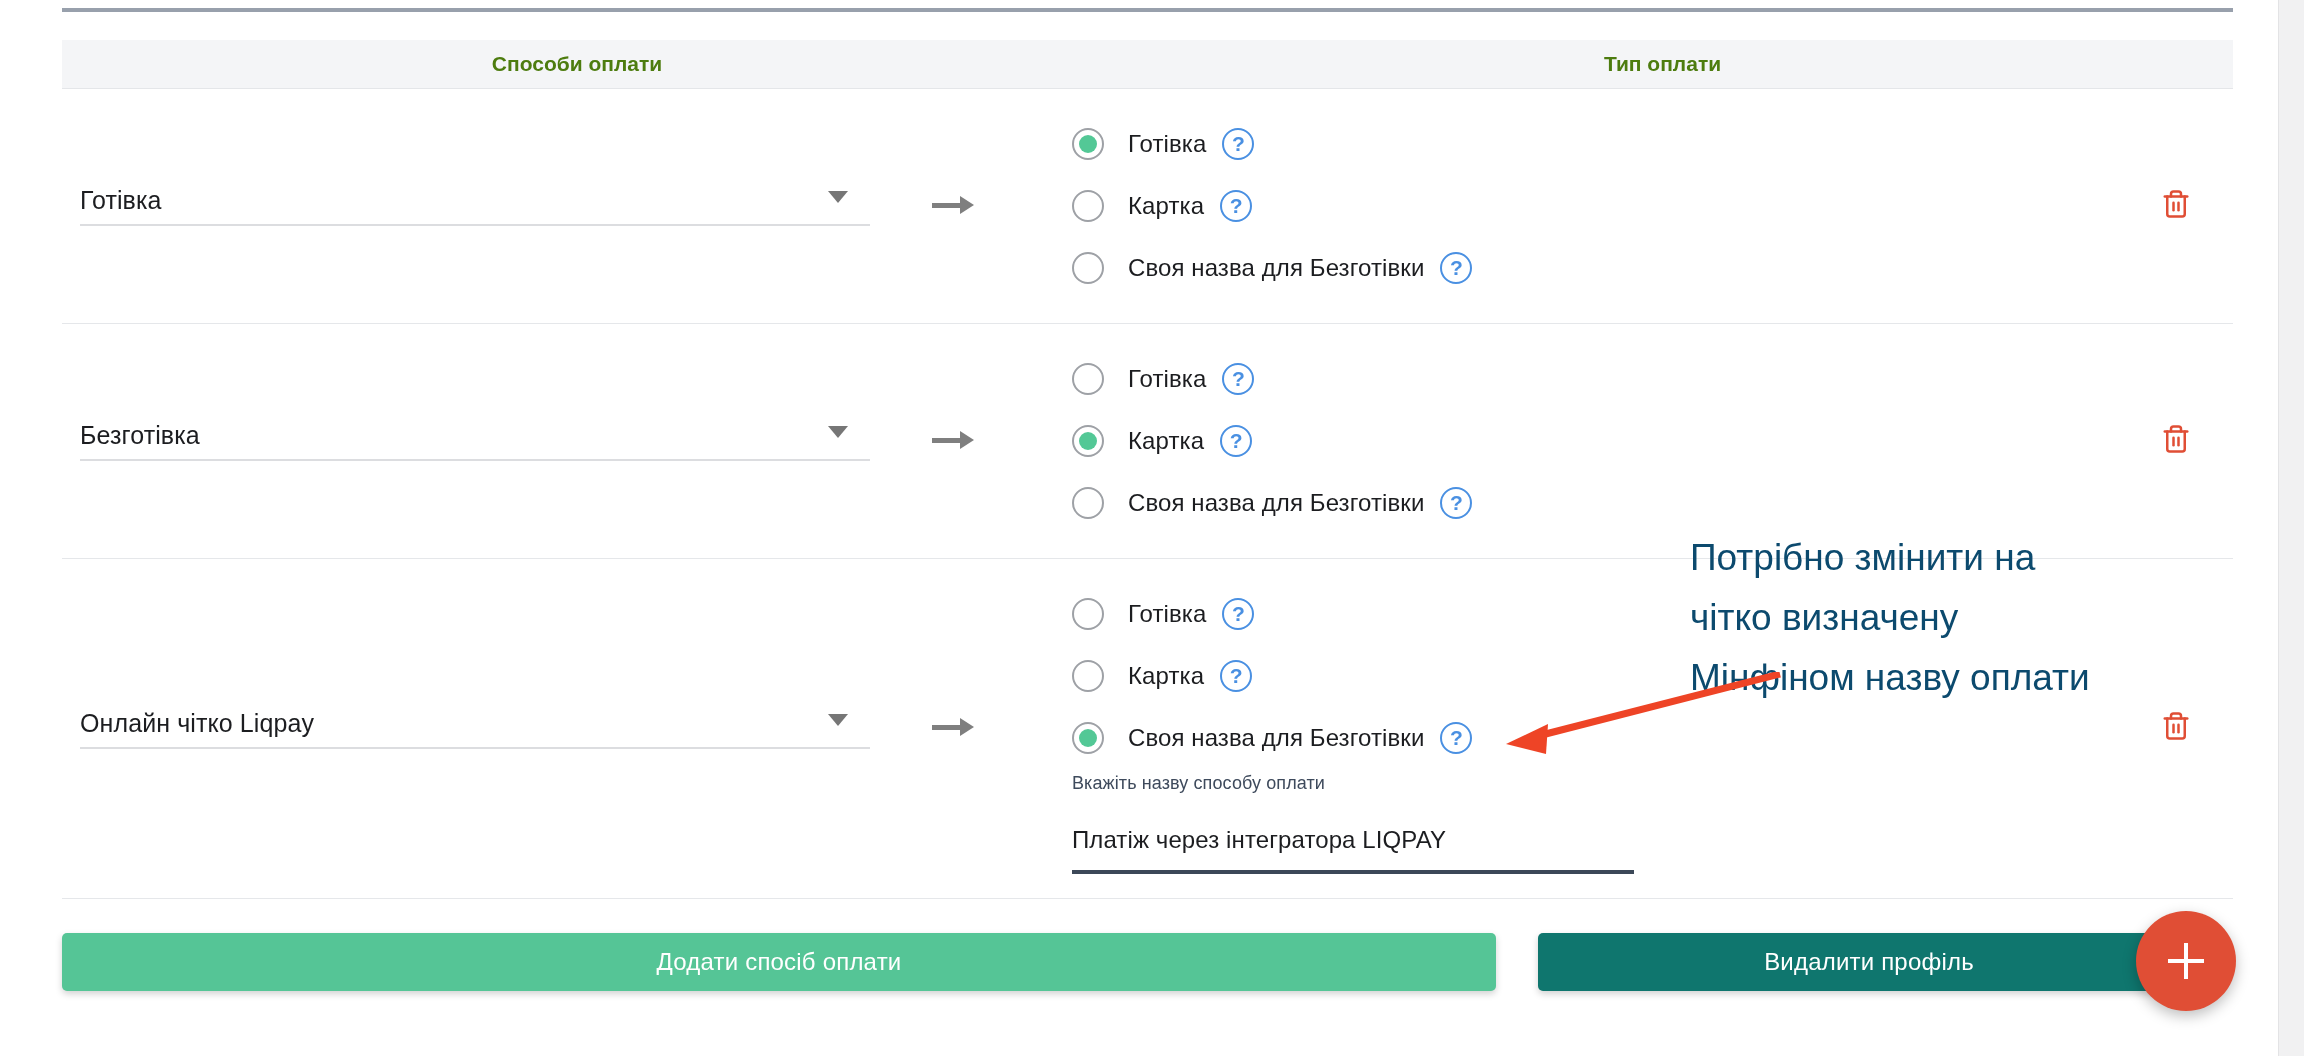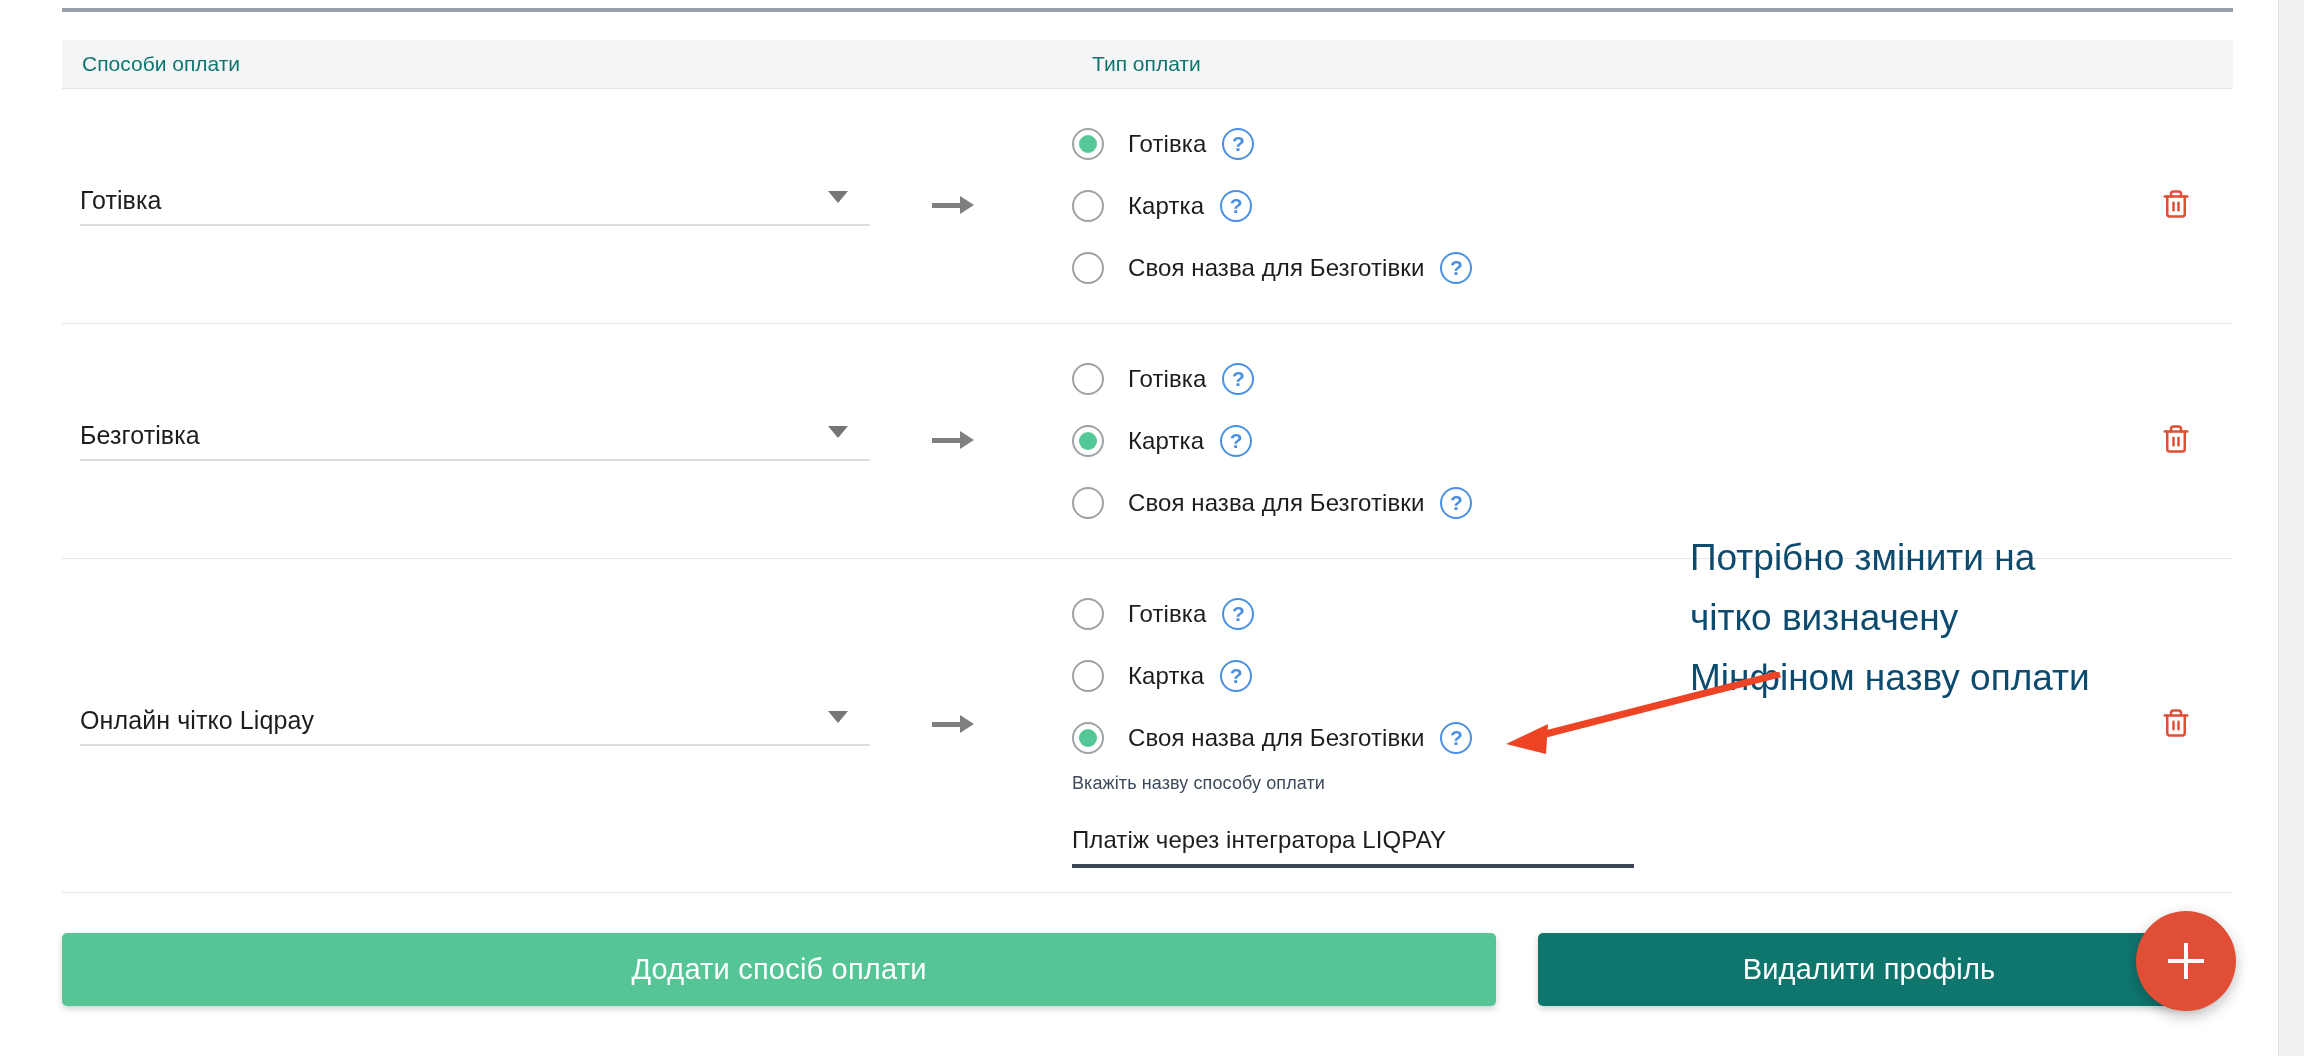--- a/index.html
+++ b/index.html
@@ -58,24 +58,24 @@
     width: 2171px;
     margin-top: 28px;
     border-collapse: collapse;
   }
 
   .thead-row {
     background: #f4f5f7;
     height: 48px;
   }
   .thead-row th {
-    text-align: left;
-    font-weight: normal;
+    text-align: center;
+    font-weight: bold;
     font-size: 21px;
-    color: #0f766e;
+    color: #4d7c0f;
     padding: 0 0 0 20px;
     vertical-align: middle;
     border-bottom: 1px solid #e4e6e9;
   }
   th.col-method { width: 1010px; }
   th.col-type   { width: 1161px; }
 
   .pay-row > td {
     border-bottom: 1px solid #e5e7ea;
     vertical-align: middle;
@@ -190,21 +190,21 @@
   }
   .custom-input {
     width: 562px;
     border: none;
     border-bottom: 4px solid #3c4858;
     background: transparent;
     outline: none;
     font-family: "Liberation Sans", sans-serif;
     font-size: 24px;
     color: #1c1d20;
-    padding: 0 0 10px 0;
+    padding: 0 0 16px 0;
     letter-spacing: 0.1px;
   }
 
   
   .trash-cell {
     width: 0;
     text-align: right;
     padding-right: 42px !important;
   }
   .trash-btn {
@@ -216,26 +216,26 @@
   
   .btn-bar {
     position: absolute;
     left: 62px;
     top: 933px;
     width: 2180px;
     display: flex;
     gap: 42px;
   }
   .btn {
-    height: 73px;
+    height: 58px;
     border: none;
     border-radius: 5px;
     color: #ffffff;
     font-family: "Liberation Sans", sans-serif;
-    font-size: 29px;
+    font-size: 24px;
     letter-spacing: 0.2px;
     cursor: pointer;
     box-shadow: 0 3px 7px rgba(0,0,0,0.18);
   }
   .btn-add    { width: 1434px; background: #55c596; }
   .btn-delete { width: 662px;  background: #0f766e; }
 
   .fab {
     position: absolute;
     left: 2136px;

